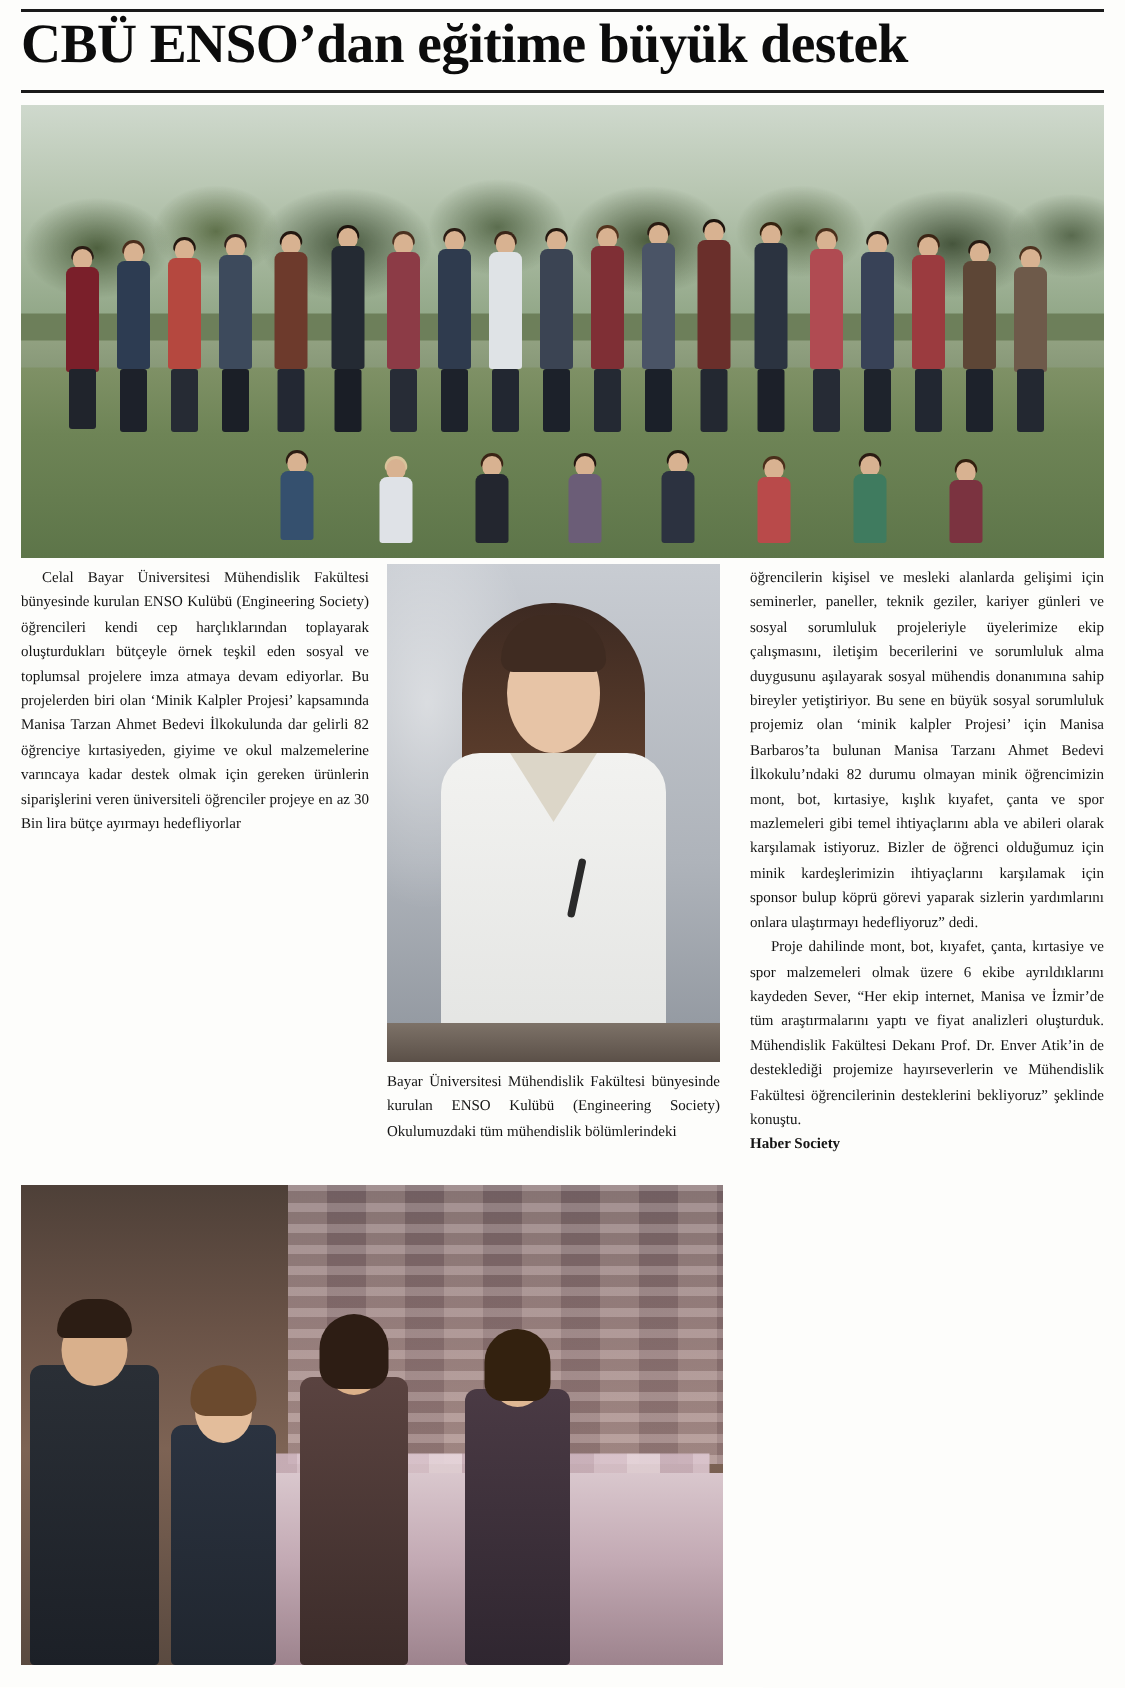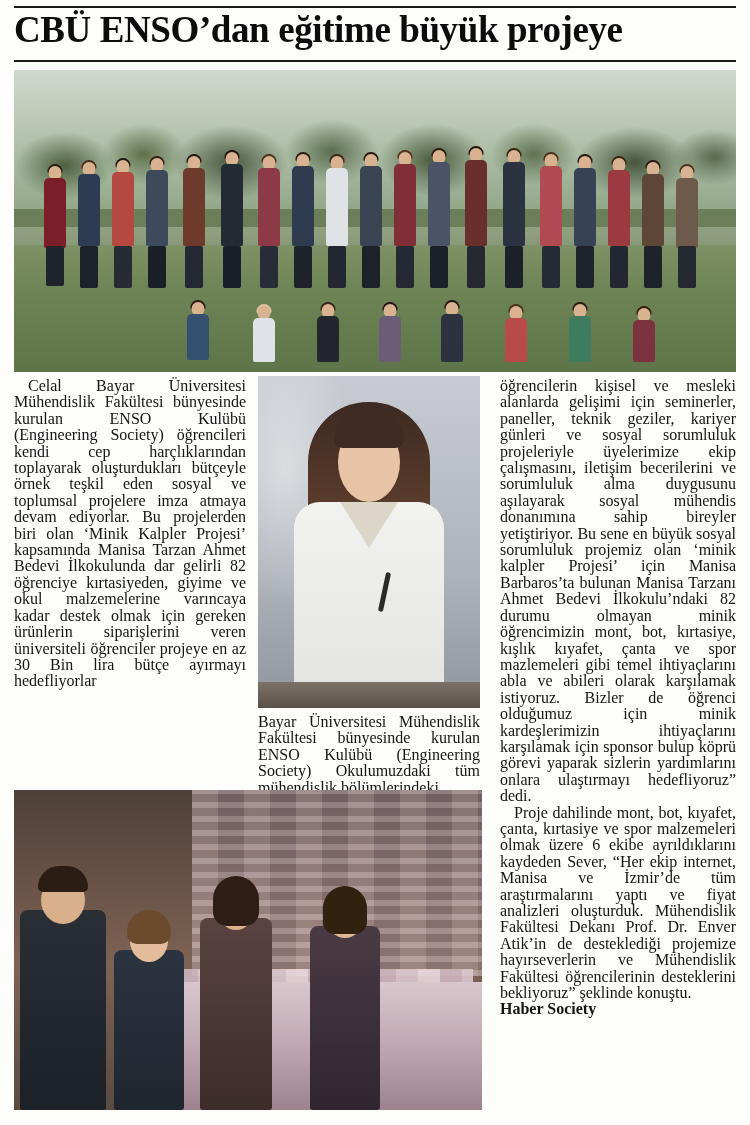--- a/index.html
+++ b/index.html
@@ -180,40 +180,40 @@
   }
   .pr-desk {
     position:absolute; left:0; bottom:0; width:100%; height:26px;
     background: linear-gradient(180deg,#7d7268 0%, #5b5048 100%);
   }
 
   
   .col {
     position:absolute;
     font-family: "Liberation Serif", serif;
-    font-size: 16px;
+    font-size: 10px;
     line-height: 16.4px;
     color:#141414;
     text-align: justify;
   }
   .col p { margin: 0; text-indent: 14px; }
   .col p.noind { text-indent: 0; }
   .col-left  { left: 14px;  top: 378px; width: 232px; }
   .col-cap   { left: 258px; top: 714px; width: 222px; }
   .col-left2 { left: 14px;  top: 714px; width: 232px; }
   .col-right { left: 500px; top: 378px; width: 236px; }
   .byline { font-weight: bold; }
 </style>
 </head>
 <body>
 
 <div class="page">
 
   <div class="headline-rule-top"></div>
-  <div class="headline">CBÜ ENSO’dan eğitime büyük projeye</div>
+  <div class="headline">CBÜ ENSO’dan eğitime büyük destek</div>
   <div class="headline-rule-bottom"></div>
 
   <div class="main-photo">
     <div class="mp-sky"></div>
     <div class="mp-trees"></div>
     <div class="mp-path"></div>
     <div class="mp-grass"></div>
 
     <div class="person" style="left:28px; top:96px; width:26px; height:120px;">
       <div class="p-hair" style="background:#2a1c14;"></div>

